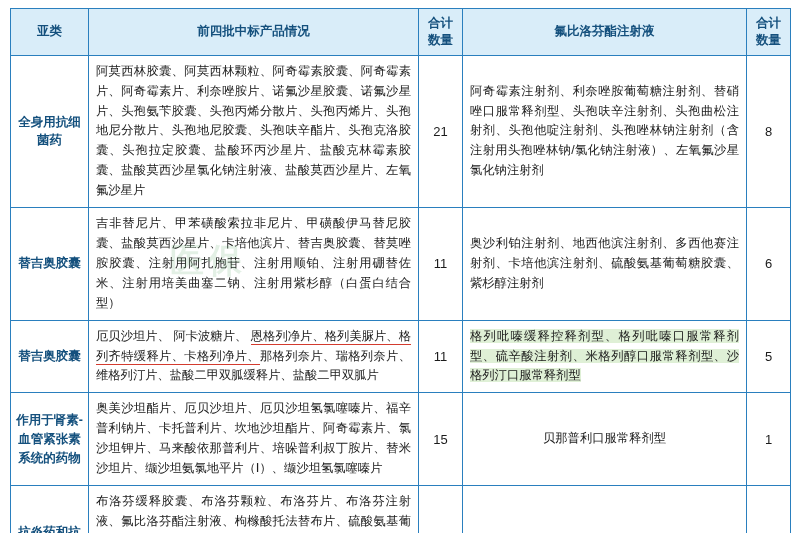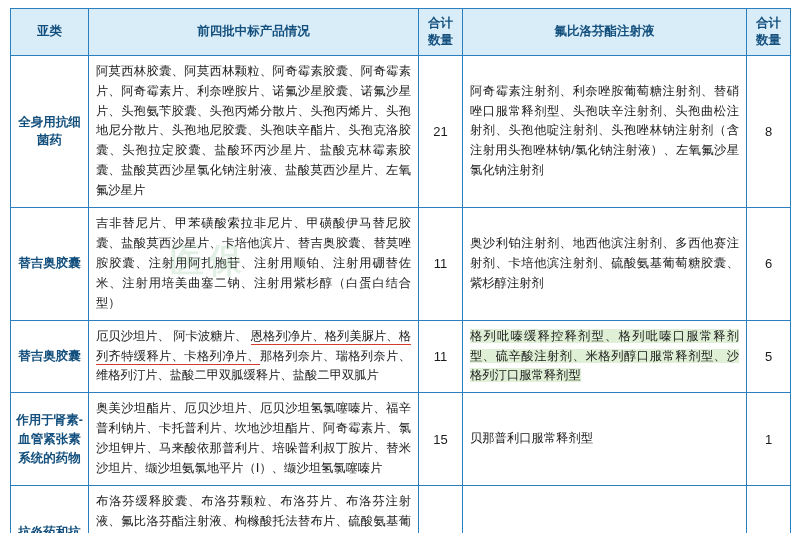--- a/index.html
+++ b/index.html
@@ -160,21 +160,21 @@
         <td class="list">
           <span class="cell-hl">格列吡嗪缓释控释剂型、格列吡嗪口服常释剂型、硫辛酸注射剂、米格列醇口服常释剂型、沙格列汀口服常释剂型</span>
         </td>
         <td class="num">5</td>
       </tr>
 
       <tr>
         <td class="cat">作用于肾素-血管紧张素系统的药物</td>
         <td class="list">奥美沙坦酯片、厄贝沙坦片、厄贝沙坦氢氯噻嗪片、福辛普利钠片、卡托普利片、坎地沙坦酯片、阿奇霉素片、氯沙坦钾片、马来酸依那普利片、培哚普利叔丁胺片、替米沙坦片、缬沙坦氨氯地平片（Ⅰ）、缬沙坦氢氯噻嗪片</td>
         <td class="num">15</td>
-        <td class="list" style="text-align:left">贝那普利口服常释剂型</td>
+        <td class="list" style="text-align:center">贝那普利口服常释剂型</td>
         <td class="num">1</td>
       </tr>
 
       <tr>
         <td class="cat">抗炎药和抗风湿药</td>
         <td class="list">布洛芬缓释胶囊、布洛芬颗粒、布洛芬片、布洛芬注射液、氟比洛芬酯注射液、枸橼酸托法替布片、硫酸氨基葡萄糖胶囊、洛索洛芬钠片、美洛昔康片、塞来昔布胶囊、盐酸氨基葡萄糖胶囊、盐酸氨基葡萄糖片、依托考昔片、注射用帕瑞昔布钠</td>
         <td class="num">14</td>
         <td class="num">-</td>
         <td class="num">-</td>
       </tr>

